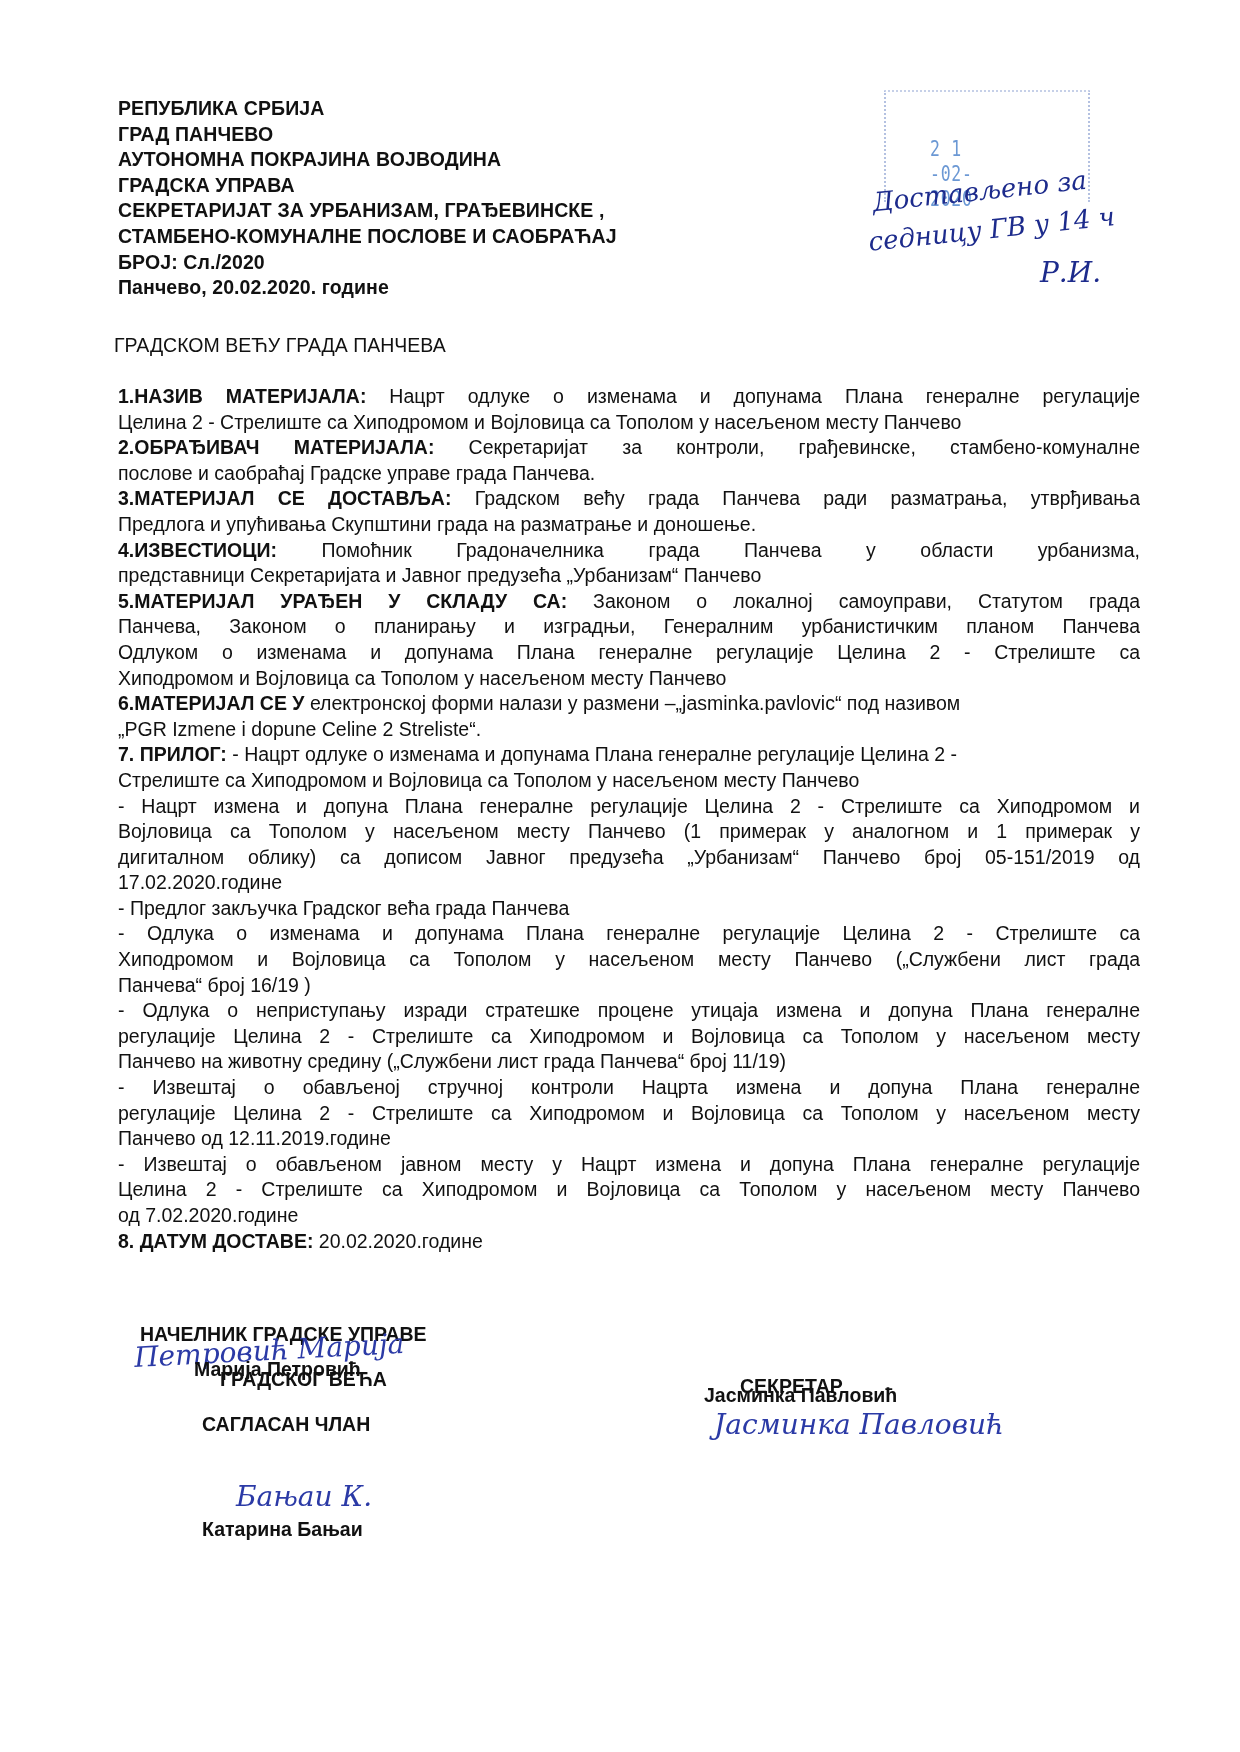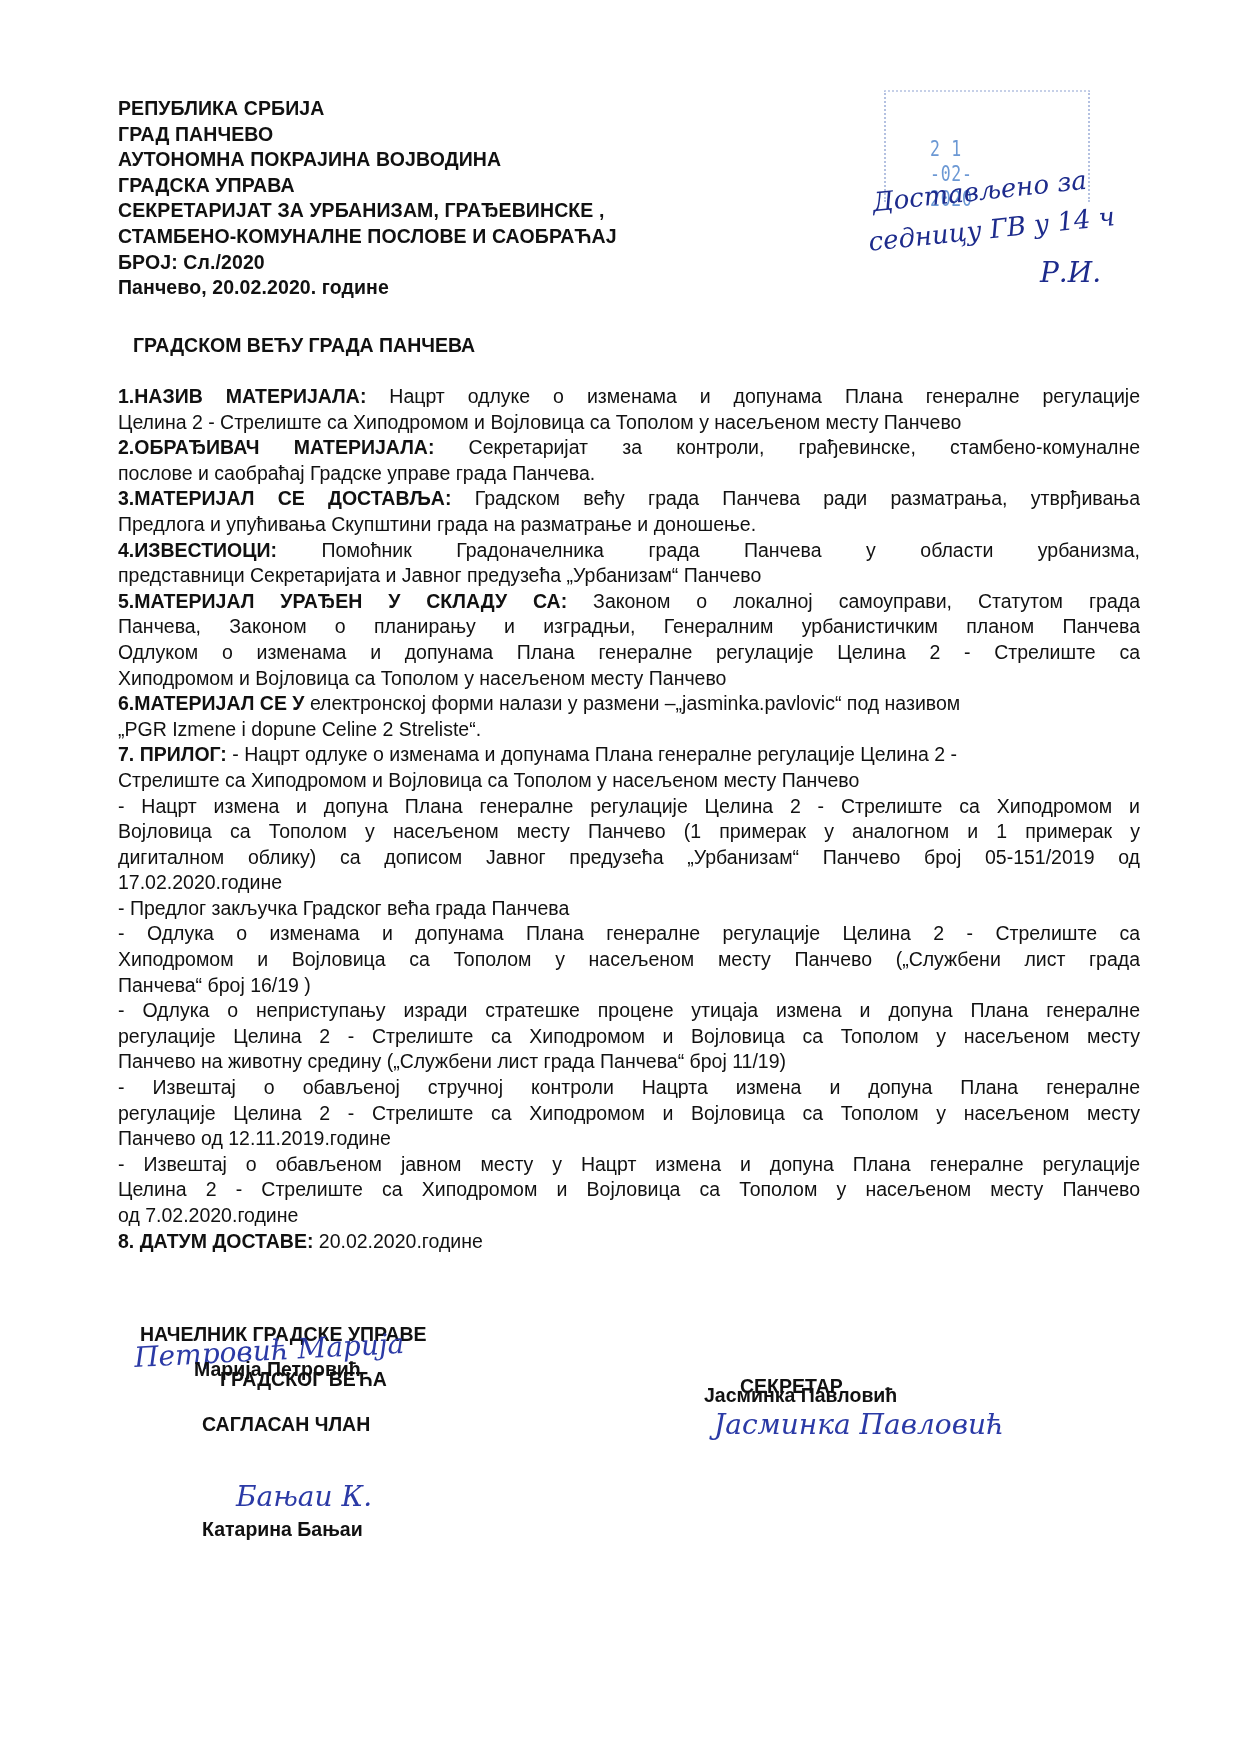--- a/index.html
+++ b/index.html
@@ -3,21 +3,21 @@
 <meta charset="utf-8">
 <style>
   html, body { margin: 0; padding: 0; background: #ffffff; }
   body { width: 1240px; height: 1752px; position: relative; overflow: hidden;
          font-family: "Liberation Sans", "DejaVu Sans", sans-serif; color: #111; }
   .page { position: absolute; left: 0; top: 0; width: 1038px; height: 1752px; background: #fff; }
 
   .header { position: absolute; left: 118px; top: 96px; }
   .header .hl { font-weight: bold; font-size: 19.5px; line-height: 25.6px; white-space: nowrap; letter-spacing: 0.1px; }
 
-  .addressee { position: absolute; left: 133px; top: 334px; font-weight: bold; font-size: 19.5px; white-space: nowrap; }
+  .addressee { position: absolute; left: 114px; top: 334px; font-weight: normal; font-size: 19.5px; white-space: nowrap; }
 
   .body { position: absolute; left: 118px; top: 384px; width: 1022px; }
   .line { font-size: 19.5px; line-height: 25.6px; height: 25.6px; white-space: nowrap; overflow: visible; }
   .line.j { text-align: justify; text-align-last: justify; white-space: normal; overflow: hidden; }
   .b { font-weight: bold; }
 
   .stamp { position: absolute; left: 884px; top: 90px; width: 202px; height: 110px;
            border-left: 2px dotted rgba(90,120,190,0.45); border-right: 2px dotted rgba(90,120,190,0.45);
            border-top: 2px dotted rgba(90,120,190,0.35); }
   .stamp-date { position: absolute; left: 930px; top: 136px; font-family: "DejaVu Sans Mono", monospace;

